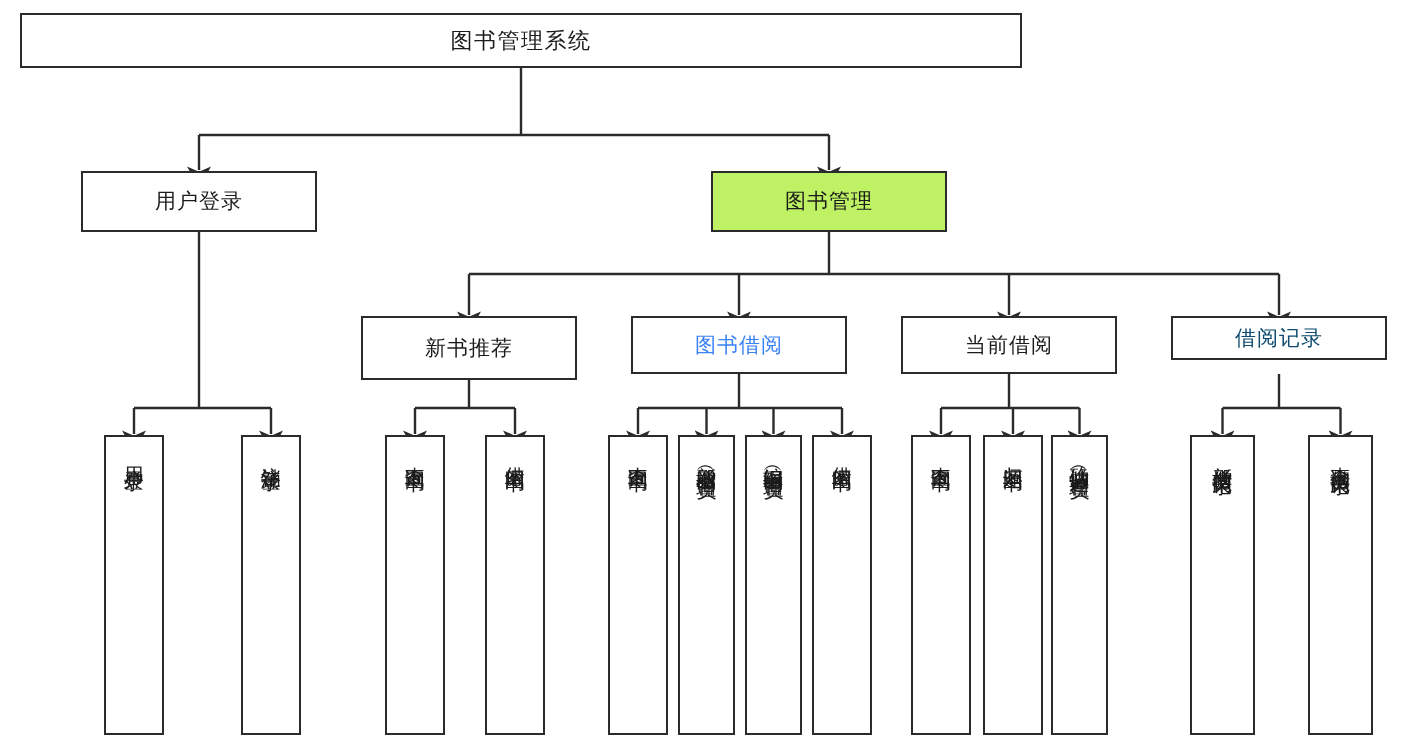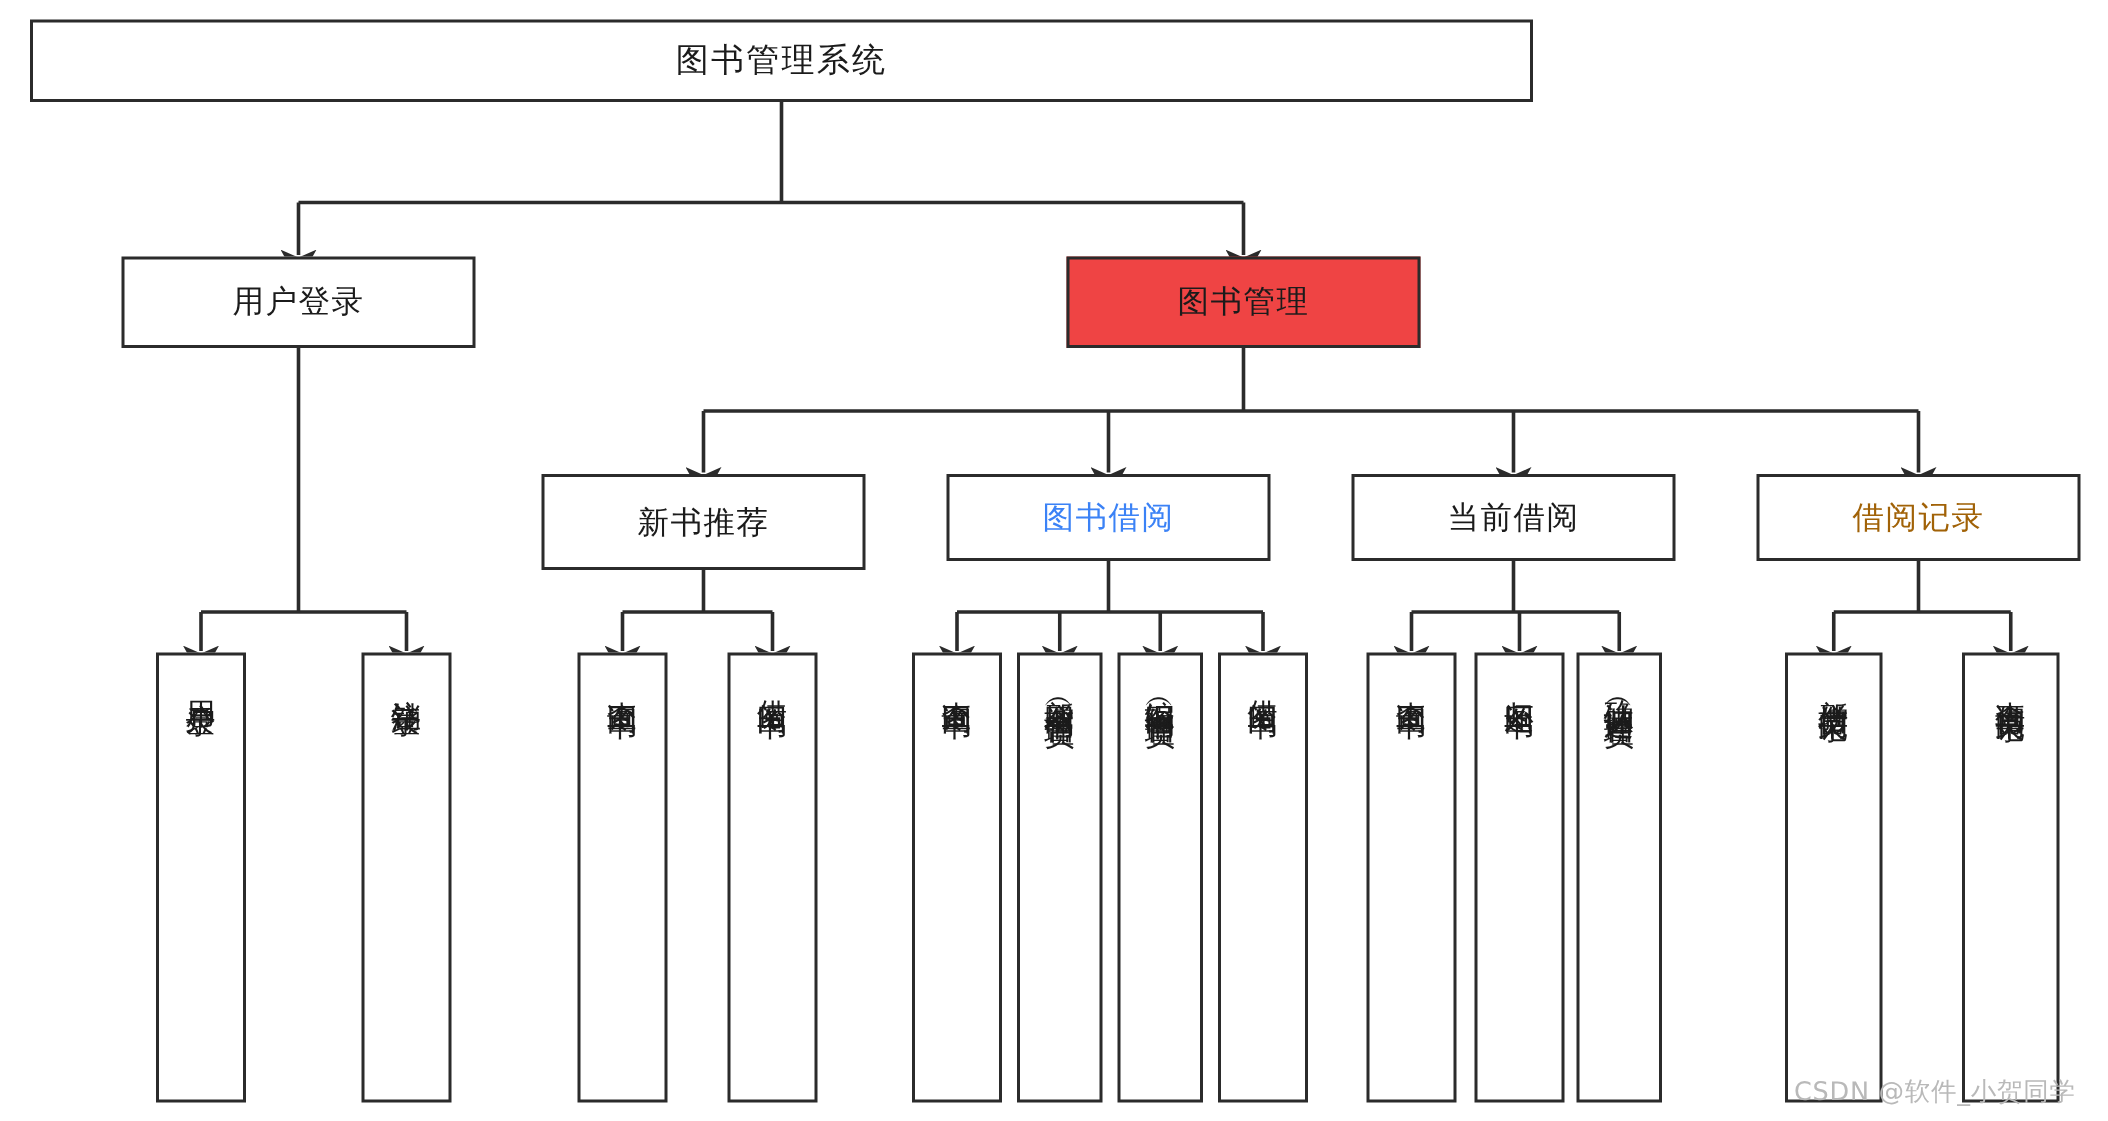--- a/index.html
+++ b/index.html
@@ -118,33 +118,33 @@
       </g>
   </svg>
 
   <div id="node-layer">
       <div class="node horizontal root" style="left: 20px; top: 13px; width: 1002px; height: 55px; border-color: rgb(43, 43, 43); background: rgb(255, 255, 255); color: rgb(27, 27, 27);">
         <span class="node-label">图书管理系统</span>
       </div>
       <div class="node horizontal" style="left: 81px; top: 171px; width: 236px; height: 61px; border-color: rgb(43, 43, 43); background: rgb(255, 255, 255); color: rgb(27, 27, 27);">
         <span class="node-label">用户登录</span>
       </div>
-      <div class="node horizontal" style="left: 711px; top: 171px; width: 236px; height: 61px; border-color: rgb(43, 43, 43); background: #ef4444; color: rgb(27, 27, 27);">
+      <div class="node horizontal" style="left: 711px; top: 171px; width: 236px; height: 61px; border-color: rgb(43, 43, 43); background: #bef264; color: rgb(27, 27, 27);">
         <span class="node-label">图书管理</span>
       </div>
       <div class="node horizontal" style="left: 361px; top: 316px; width: 216px; height: 64px; border-color: rgb(43, 43, 43); background: rgb(255, 255, 255); color: rgb(27, 27, 27);">
         <span class="node-label">新书推荐</span>
       </div>
       <div class="node horizontal" style="left: 631px; top: 316px; width: 216px; height: 58px; border-color: rgb(43, 43, 43); background: rgb(255, 255, 255); color: #3b82f6;">
         <span class="node-label">图书借阅</span>
       </div>
       <div class="node horizontal" style="left: 901px; top: 316px; width: 216px; height: 58px; border-color: rgb(43, 43, 43); background: rgb(255, 255, 255); color: rgb(27, 27, 27);">
         <span class="node-label">当前借阅</span>
       </div>
-      <div class="node horizontal" style="left: 1171px; top: 316px; width: 216px; height: 58px; border-color: rgb(43, 43, 43); background: rgb(255, 255, 255); color: #a16207;">
+      <div class="node horizontal" style="left: 1171px; top: 316px; width: 216px; height: 44px; border-color: rgb(43, 43, 43); background: rgb(255, 255, 255); color: #0c4a6e;">
         <span class="node-label">借阅记录</span>
       </div>
       <div class="node vertical" style="left: 104px; top: 435px; width: 60px; height: 300px; border-color: rgb(43, 43, 43); background: rgb(255, 255, 255); color: rgb(27, 27, 27);">
         <span class="node-label">用户登录</span>
       </div>
       <div class="node vertical" style="left: 241px; top: 435px; width: 60px; height: 300px; border-color: rgb(43, 43, 43); background: rgb(255, 255, 255); color: rgb(27, 27, 27);">
         <span class="node-label">注销登录</span>
       </div>
       <div class="node vertical" style="left: 385px; top: 435px; width: 60px; height: 300px; border-color: rgb(43, 43, 43); background: rgb(255, 255, 255); color: rgb(27, 27, 27);">
         <span class="node-label">查询图书</span>
@@ -174,14 +174,13 @@
         <span class="node-label">确认归还（管理员）</span>
       </div>
       <div class="node vertical" style="left: 1190px; top: 435px; width: 65px; height: 300px; border-color: rgb(43, 43, 43); background: rgb(255, 255, 255); color: rgb(27, 27, 27);">
         <span class="node-label">新增借阅记录</span>
       </div>
       <div class="node vertical" style="left: 1308px; top: 435px; width: 65px; height: 300px; border-color: rgb(43, 43, 43); background: rgb(255, 255, 255); color: rgb(27, 27, 27);">
         <span class="node-label">查询借阅记录</span>
       </div>
     </div>
 
-  <div class="watermark" style="left: 1196px; top: 716px; color: rgb(185, 185, 185);">CSDN @软件_小贺同学</div>
 </div>
 
 </body></html>

